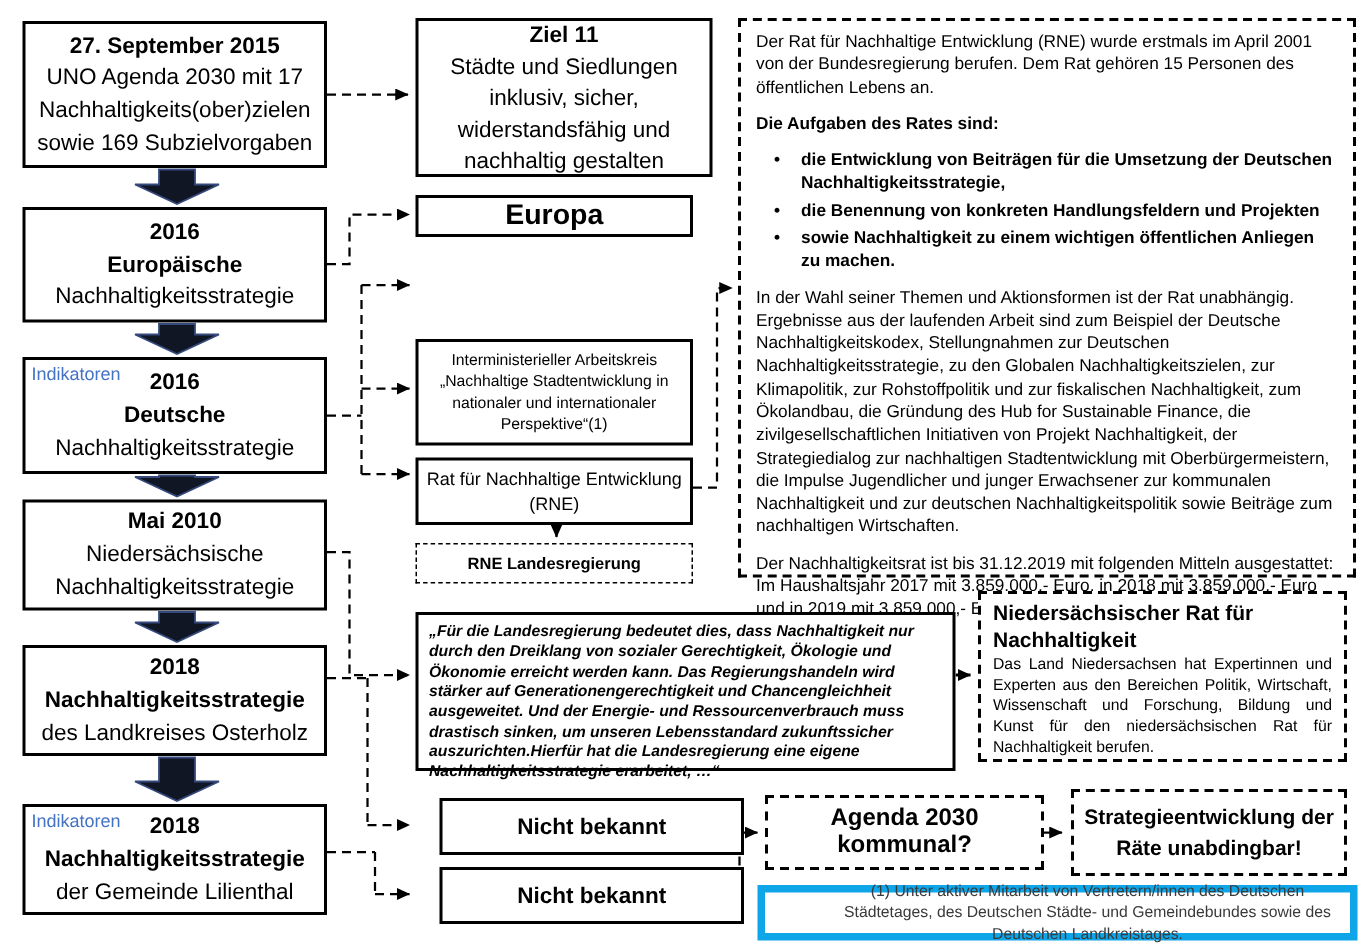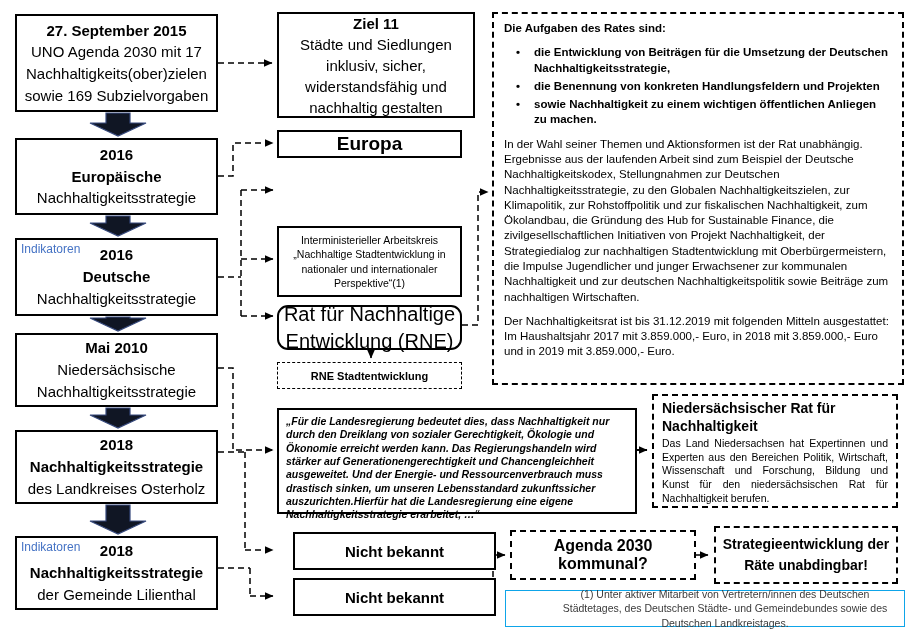--- a/index.html
+++ b/index.html
@@ -11,38 +11,38 @@
   .box{border:2px solid #000;background:#fff;display:flex;flex-direction:column;
        align-items:center;justify-content:center;text-align:center;}
   .dashed{border:2px dashed #000;background:#fff;}
   .tl-box{font-size:15px;line-height:1.45;}
   .tl-box .b{font-weight:bold;}
   .tag{position:absolute;top:1px;left:4px;font-size:12px;color:#4472C4;text-align:center;}
   .ziel{font-size:15px;line-height:1.4;padding:2px 8px;}
   .ziel .b{font-weight:bold;}
   .europa{font-size:19px;font-weight:bold;}
   .smallbox{font-size:10.5px;line-height:1.35;padding:2px 4px;}
-  .ratbox{font-size:20px;line-height:1.35;border-radius:11px;}
+  .ratbox{font-size:12px;line-height:1.35;}
   .rneprog{border-width:1.5px;font-size:11px;font-weight:bold;display:flex;align-items:center;justify-content:center;}
   .quote{font-size:10.5px;line-height:1.27;font-style:italic;font-weight:bold;
          padding:5px 7px;text-align:left;display:block;}
   .nb{font-size:15px;font-weight:bold;margin-left:16px;}
   .agenda{font-size:16px;font-weight:bold;display:flex;align-items:center;justify-content:center;text-align:center;}
   .strategy{font-size:14px;font-weight:bold;line-height:1.5;display:flex;align-items:center;justify-content:center;text-align:center;padding:0 6px;}
   .bigbox{font-size:11.5px;line-height:1.33;padding:7px 10px;text-align:left;}
   .bigbox p{margin:0 0 9px 0;}
   .bigbox p:last-child{margin-bottom:0;}
   .bigbox .hd{font-weight:bold;}
   .bullet-row{display:flex;margin:0 0 3px 12px;}
   .bullet-row::before{content:"\2022";margin-right:14px;}
   .bullets{margin-bottom:9px;font-weight:bold;}
   .ndsrat{padding:4px 8px;text-align:left;}
   .ndsrat .t{font-weight:bold;font-size:14px;line-height:1.25;margin-bottom:2px;}
   .ndsrat .b{font-size:10.5px;line-height:1.3;text-align:justify;}
-  .footnote{border:1px solid #0ea5e9;background:#fff;font-size:10.5px;color:#3a3a3a;
+  .footnote{border:5px solid #0ea5e9;background:#fff;font-size:10.5px;color:#3a3a3a;
             line-height:1.35;display:flex;align-items:center;justify-content:center;
             text-align:center;padding:2px 8px 2px 48px;}
   svg{position:absolute;top:0;left:0;pointer-events:none;}
 </style>
 </head>
 <body>
 
 <div id="canvas">
 
   <svg width="910" height="629">
@@ -131,36 +131,37 @@
 
   <div class="abs box smallbox" style="left:277px;top:226px;width:185px;height:71px;">
     <div>Interministerieller Arbeitskreis „Nachhaltige Stadtentwicklung in nationaler und internationaler Perspektive“(1)</div>
   </div>
 
   <div class="abs box ratbox" style="left:277px;top:305px;width:185px;height:45px;">
     <div>Rat für Nachhaltige Entwicklung (RNE)</div>
   </div>
 
   <div class="abs dashed rneprog" style="left:277px;top:362px;width:185px;height:27px;">
-    <div>RNE Stadtentwicklung</div>
+    <div>RNE Landesregierung</div>
   </div>
 
   <div class="abs box quote" style="left:277px;top:408px;width:360px;height:106px;">
     <span>„Für die Landesregierung bedeutet dies, dass Nachhaltigkeit nur durch den Dreiklang von sozialer Gerechtigkeit, Ökologie und Ökonomie erreicht werden kann. Das Regierungshandeln wird stärker auf Generationengerechtigkeit und Chancengleichheit ausgeweitet. Und der Energie- und Ressourcenverbrauch muss drastisch sinken, um unseren Lebensstandard zukunftssicher auszurichten.Hierfür hat die Landesregierung eine eigene Nachhaltigkeitsstrategie erarbeitet, …“</span>
   </div>
 
   <div class="abs box nb" style="left:277px;top:532px;width:203px;height:38px;">
     <div>Nicht bekannt</div>
   </div>
 
   <div class="abs box nb" style="left:277px;top:578px;width:203px;height:38px;">
     <div>Nicht bekannt</div>
   </div>
 
   <div class="abs dashed bigbox" style="left:492px;top:12px;width:412px;height:373px;">
+    <p>Der Rat für Nachhaltige Entwicklung (RNE) wurde erstmals im April 2001 von der Bundesregierung berufen. Dem Rat gehören 15 Personen des öffentlichen Lebens an.</p>
     <p class="hd">Die Aufgaben des Rates sind:</p>
     <div class="bullets">
       <div class="bullet-row">
           <span>die Entwicklung von Beiträgen für die Umsetzung der Deutschen Nachhaltigkeitsstrategie,</span>
         </div>
       <div class="bullet-row">
           <span>die Benennung von konkreten Handlungsfeldern und Projekten</span>
         </div>
       <div class="bullet-row">
           <span>sowie Nachhaltigkeit zu einem wichtigen öffentlichen Anliegen zu machen.</span>

